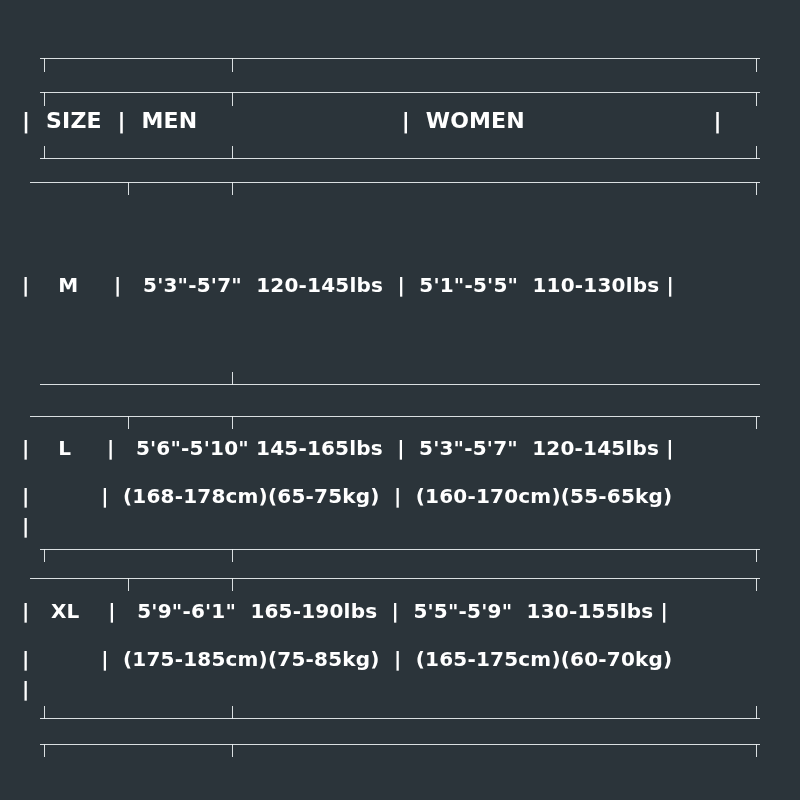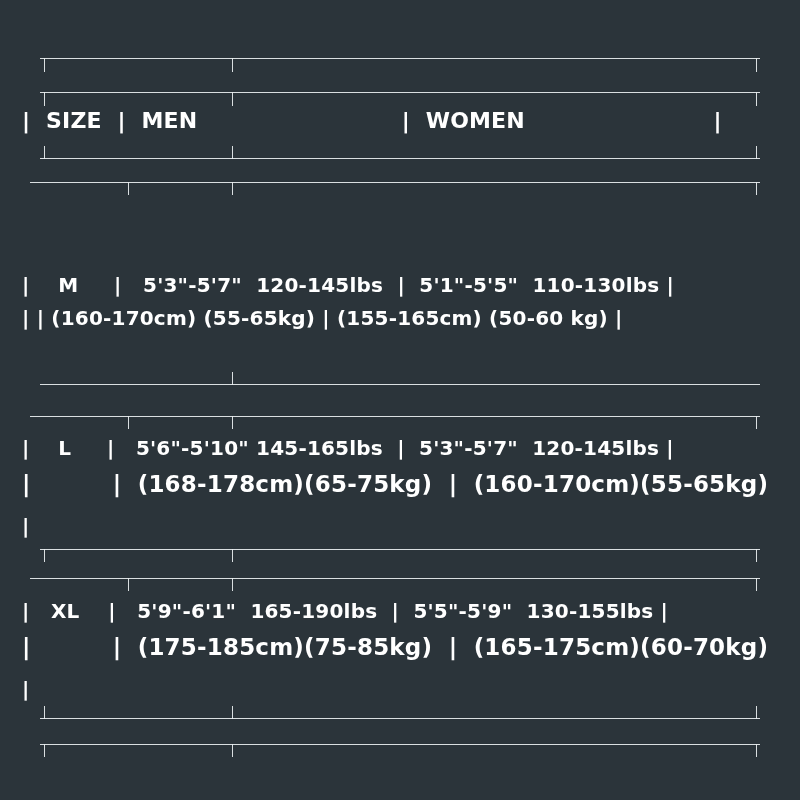--- a/index.html
+++ b/index.html
@@ -53,22 +53,23 @@
   }
   .hdr-sub {
     font-size: 20px;
     line-height: 24px;
   }
   .data {
     font-size: 20px;
     line-height: 26px;
   }
   .data-sm {
-    font-size: 23px;
+    font-size: 20px;
     line-height: 26px;
+    margin-top: 12px;
   }
 </style>
 </head>
 <body>
 
 <div class="sheet">
 
   <div class="hline" style="left:40px; top:58px; width:720px;"></div>
   <div class="vtick" style="left:44px;  top:58px;  height:14px;"></div>
   <div class="vtick" style="left:232px; top:58px;  height:14px;"></div>
@@ -115,21 +116,20 @@
   <div class="hline" style="left:40px; top:744px; width:720px;"></div>
   <div class="vtick" style="left:44px;  top:744px; height:13px;"></div>
   <div class="vtick" style="left:232px; top:744px; height:13px;"></div>
   <div class="vtick" style="left:756px; top:744px; height:13px;"></div>
 
   <div class="row hdr-main" style="top:108px;">|  SIZE  |  MEN                          |  WOMEN                        |</div>
 
 
   <div class="row data" style="top:272px;">|    M     |   5'3"-5'7"  120-145lbs  |  5'1"-5'5"  110-130lbs |</div>
 
-  <div class="row data wrap" style="top:305px;">|          |  (160-170cm) (55-65kg)  |  (155-165cm) (50-60 kg)  |</div>
 
   <div class="row data" style="top:435px;">|    L     |   5'6"-5'10" 145-165lbs  |  5'3"-5'7"  120-145lbs |</div>
 
   <div class="row data-sm" style="top:471px;">|          |  (168-178cm)(65-75kg)  |  (160-170cm)(55-65kg)</div>
 
   <div class="row data" style="top:513px;">|</div>
 
   <div class="row data" style="top:598px;">|   XL    |   5'9"-6'1"  165-190lbs  |  5'5"-5'9"  130-155lbs |</div>
 
   <div class="row data-sm" style="top:634px;">|          |  (175-185cm)(75-85kg)  |  (165-175cm)(60-70kg)</div>

